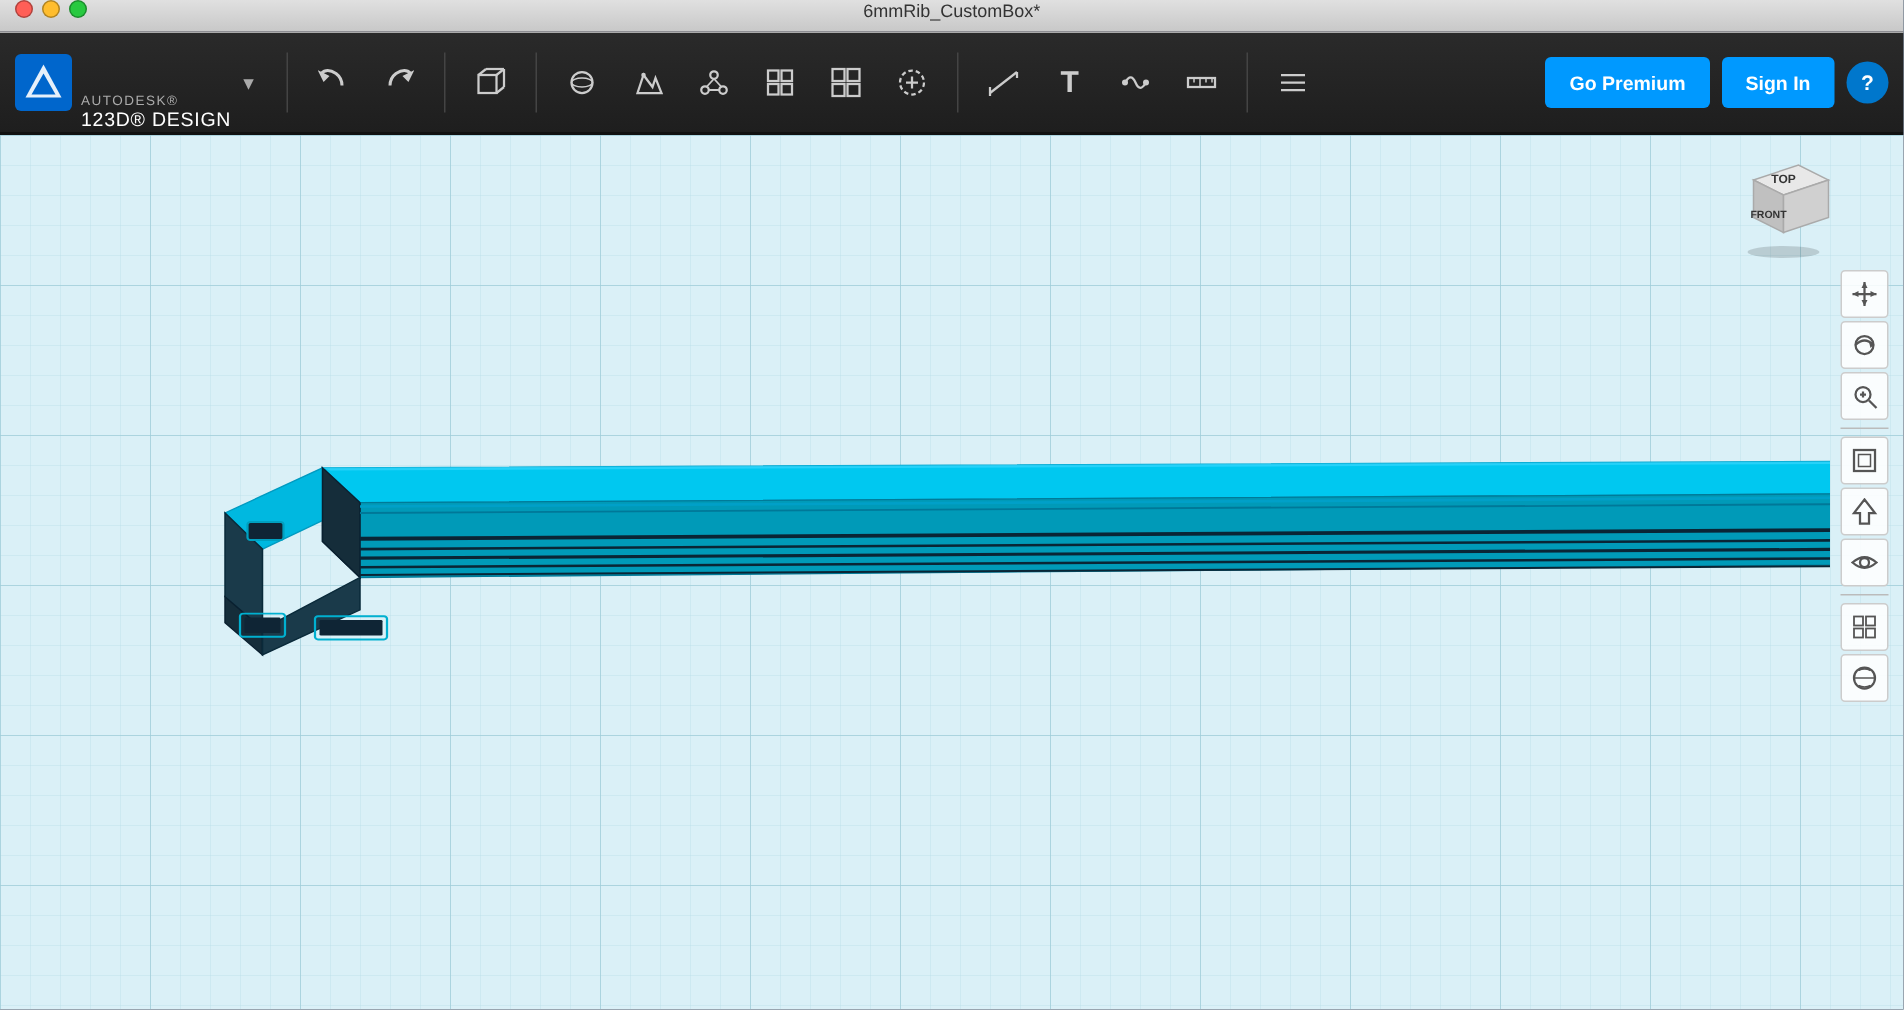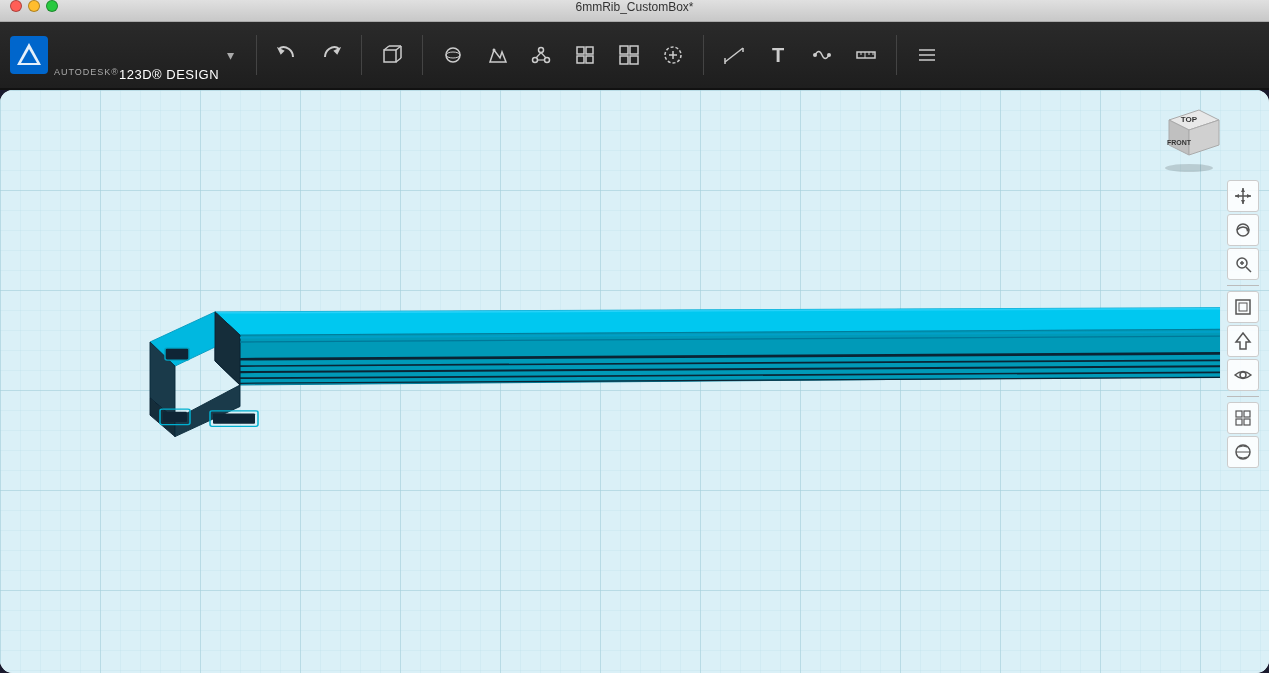--- a/index.html
+++ b/index.html
@@ -66,21 +66,21 @@
       border-radius: 4px;
       display: flex;
       align-items: center;
       justify-content: center;
       color: white;
       font-weight: bold;
       font-size: 10px;
     }
     #logo-text {
       display: flex;
-      flex-direction: row;
+      flex-direction: column;
       margin-top: 38px;
     }
     #logo-autodesk {
       font-size: 9px;
       color: #aaa;
       letter-spacing: 1px;
       text-transform: uppercase;
     }
     #logo-product {
       font-size: 13px;
@@ -154,21 +154,20 @@
       justify-content: center;
     }
 
     
     #viewport {
       width: 100%;
       height: calc(673px - 22px - 68px);
       position: relative;
       background: #e8f4f8;
       overflow: hidden;
-      border-radius: 13px;
     }
 
     
     #grid-canvas {
       position: absolute;
       top: 0; left: 0;
       width: 100%; height: 100%;
     }
 
     
@@ -354,20 +353,25 @@
   <div class="toolbar-divider"></div>
 
   <button class="toolbar-btn">
     <svg width="22" height="22" viewBox="0 0 22 22">
       <line x1="3" y1="6" x2="19" y2="6" stroke="#ccc" stroke-width="1.5"></line>
       <line x1="3" y1="11" x2="19" y2="11" stroke="#ccc" stroke-width="1.5"></line>
       <line x1="3" y1="16" x2="19" y2="16" stroke="#ccc" stroke-width="1.5"></line>
     </svg>
   </button>
 
+  <div id="premium-area">
+    <button class="premium-btn" id="go-premium-btn">Go Premium</button>
+    <button class="premium-btn" id="sign-in-btn">Sign In</button>
+    <button id="help-btn" class="help-btn">?</button>
+  </div>
 </div>
 
 <div id="viewport">
 
   <svg id="grid-canvas" xmlns="http://www.w3.org/2000/svg">
     <defs>
       <pattern id="small-grid" width="20" height="20" patternUnits="userSpaceOnUse">
         <path d="M 20 0 L 0 0 0 20" fill="none" stroke="#b8dce8" stroke-width="0.5"></path>
       </pattern>
       <pattern id="large-grid" width="100" height="100" patternUnits="userSpaceOnUse">

